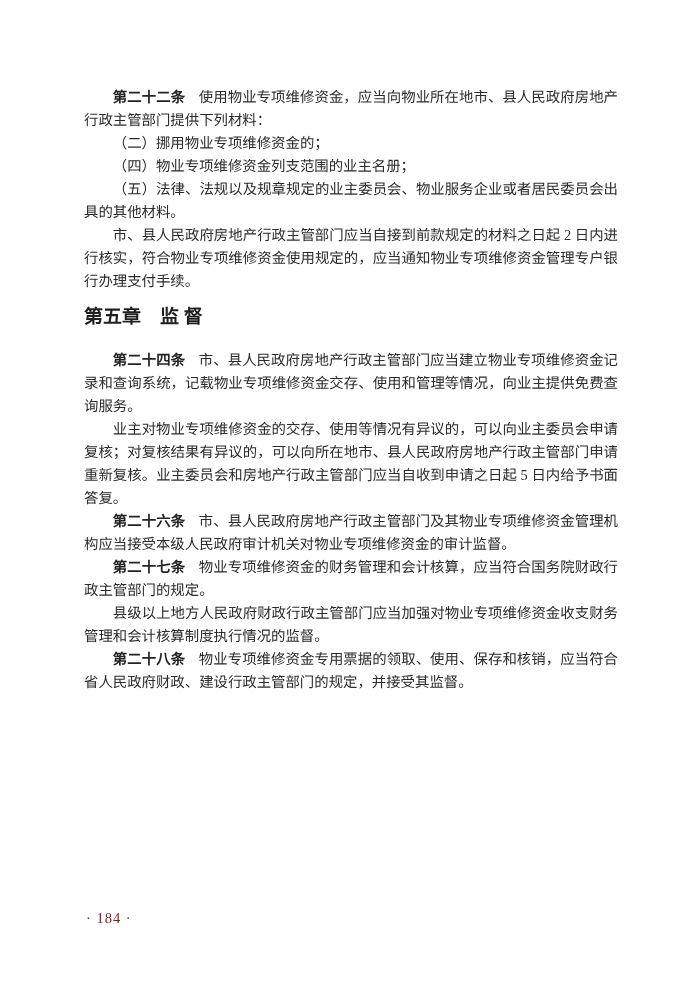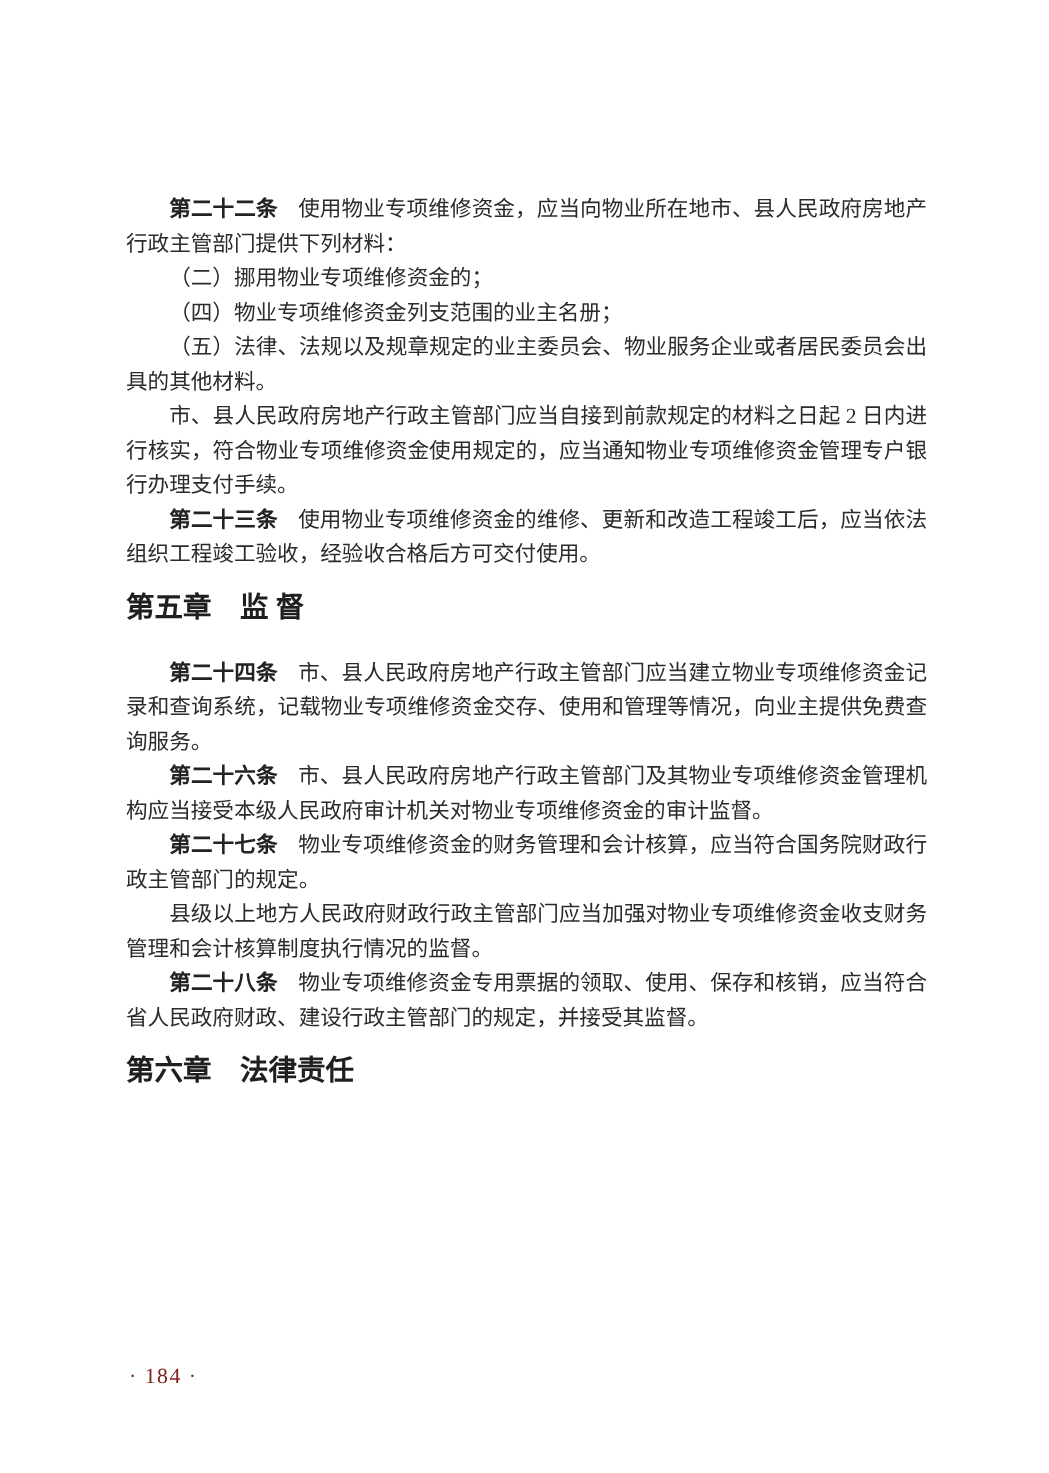--- a/index.html
+++ b/index.html
@@ -18,21 +18,20 @@
     overflow: hidden;
   }
   .content {
     position: absolute;
     left: 84px;
     top: 86px;
     width: 534px;
     font-size: 14.4px;
     line-height: 23px;
     text-align: justify;
-    margin-top: 43px;
   }
   .para {
     margin: 0;
     text-indent: 2em;
   }
   .art-num {
     font-weight: bold;
     margin-right: 0.95em;
     color: #232323;
   }
@@ -63,35 +62,34 @@
   <div class="content">
 
     <p class="para"><span class="art-num">第二十二条</span><span>使用物业专项维修资金，应当向物业所在地市、县人民政府房地产行政主管部门提供下列材料：</span></p>
 
     <p class="para">（二）挪用物业专项维修资金的；</p>
     <p class="para">（四）物业专项维修资金列支范围的业主名册；</p>
     <p class="para">（五）法律、法规以及规章规定的业主委员会、物业服务企业或者居民委员会出具的其他材料。</p>
 
     <p class="para">市、县人民政府房地产行政主管部门应当自接到前款规定的材料之日起 2 日内进行核实，符合物业专项维修资金使用规定的，应当通知物业专项维修资金管理专户银行办理支付手续。</p>
 
-    <p class="para"><span class="art-num">第二十三条</span><span>使用物业专项维修资金的维修、更新和改造工程竣工后，应当依法组织工程竣工验收，经验收合格后方可交付使用。</span></p>
 
     <h2 class="chapter">第五章　监 督</h2>
 
     <p class="para"><span class="art-num">第二十四条</span><span>市、县人民政府房地产行政主管部门应当建立物业专项维修资金记录和查询系统，记载物业专项维修资金交存、使用和管理等情况，向业主提供免费查询服务。</span></p>
 
 
+    <p class="para">业主对物业专项维修资金的交存、使用等情况有异议的，可以向业主委员会申请复核；对复核结果有异议的，可以向所在地市、县人民政府房地产行政主管部门申请重新复核。业主委员会和房地产行政主管部门应当自收到申请之日起 5 日内给予书面答复。</p>
 
     <p class="para"><span class="art-num">第二十六条</span><span>市、县人民政府房地产行政主管部门及其物业专项维修资金管理机构应当接受本级人民政府审计机关对物业专项维修资金的审计监督。</span></p>
 
     <p class="para"><span class="art-num">第二十七条</span><span>物业专项维修资金的财务管理和会计核算，应当符合国务院财政行政主管部门的规定。</span></p>
 
     <p class="para">县级以上地方人民政府财政行政主管部门应当加强对物业专项维修资金收支财务管理和会计核算制度执行情况的监督。</p>
 
     <p class="para"><span class="art-num">第二十八条</span><span>物业专项维修资金专用票据的领取、使用、保存和核销，应当符合省人民政府财政、建设行政主管部门的规定，并接受其监督。</span></p>
 
-    <h2 class="chapter">第六章　法律责任</h2>
 
 
   </div>
 
   <div class="page-number">· 184 ·</div>
 </div>
 
 </body></html>

